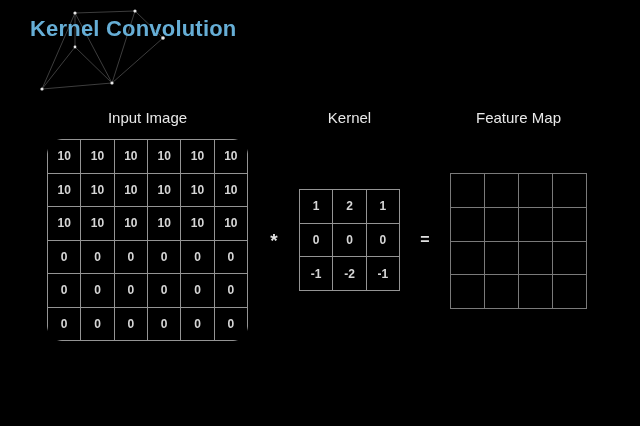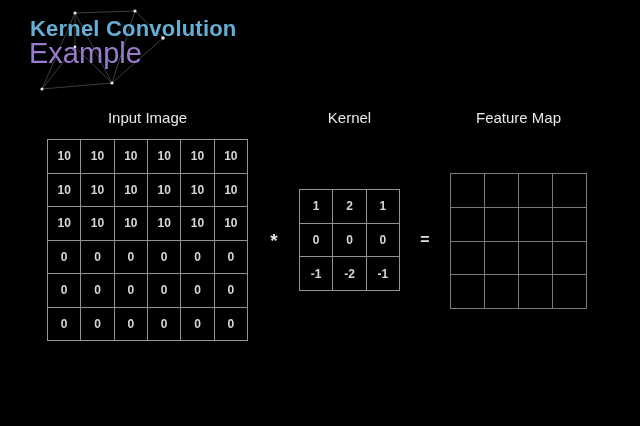--- a/index.html
+++ b/index.html
@@ -94,27 +94,26 @@
       <circle cx="55" cy="13" r="1.6"></circle>
       <circle cx="115" cy="11" r="1.6"></circle>
       <circle cx="143" cy="38" r="1.8"></circle>
       <circle cx="92" cy="83" r="1.6"></circle>
       <circle cx="22" cy="89" r="1.6"></circle>
       <circle cx="55" cy="47" r="1.4"></circle>
     </g>
   </svg>
 
   <h1 class="title">Kernel Convolution</h1>
-  <h2 class="subtitle">Example</h2>
 
   <div class="col-header hdr-input">Input Image</div>
   <div class="col-header hdr-kernel">Kernel</div>
   <div class="col-header hdr-feature">Feature Map</div>
 
-  <div class="matrix grid-input" style="grid-template-columns: repeat(6, 1fr);">
+  <div class="matrix grid-input" style="grid-template-columns: repeat(6, 1fr); border-radius: 15px;">
       <div class="cell">10</div>
       <div class="cell">10</div>
       <div class="cell">10</div>
       <div class="cell">10</div>
       <div class="cell">10</div>
       <div class="cell">10</div>
       <div class="cell">10</div>
       <div class="cell">10</div>
       <div class="cell">10</div>
       <div class="cell">10</div>

